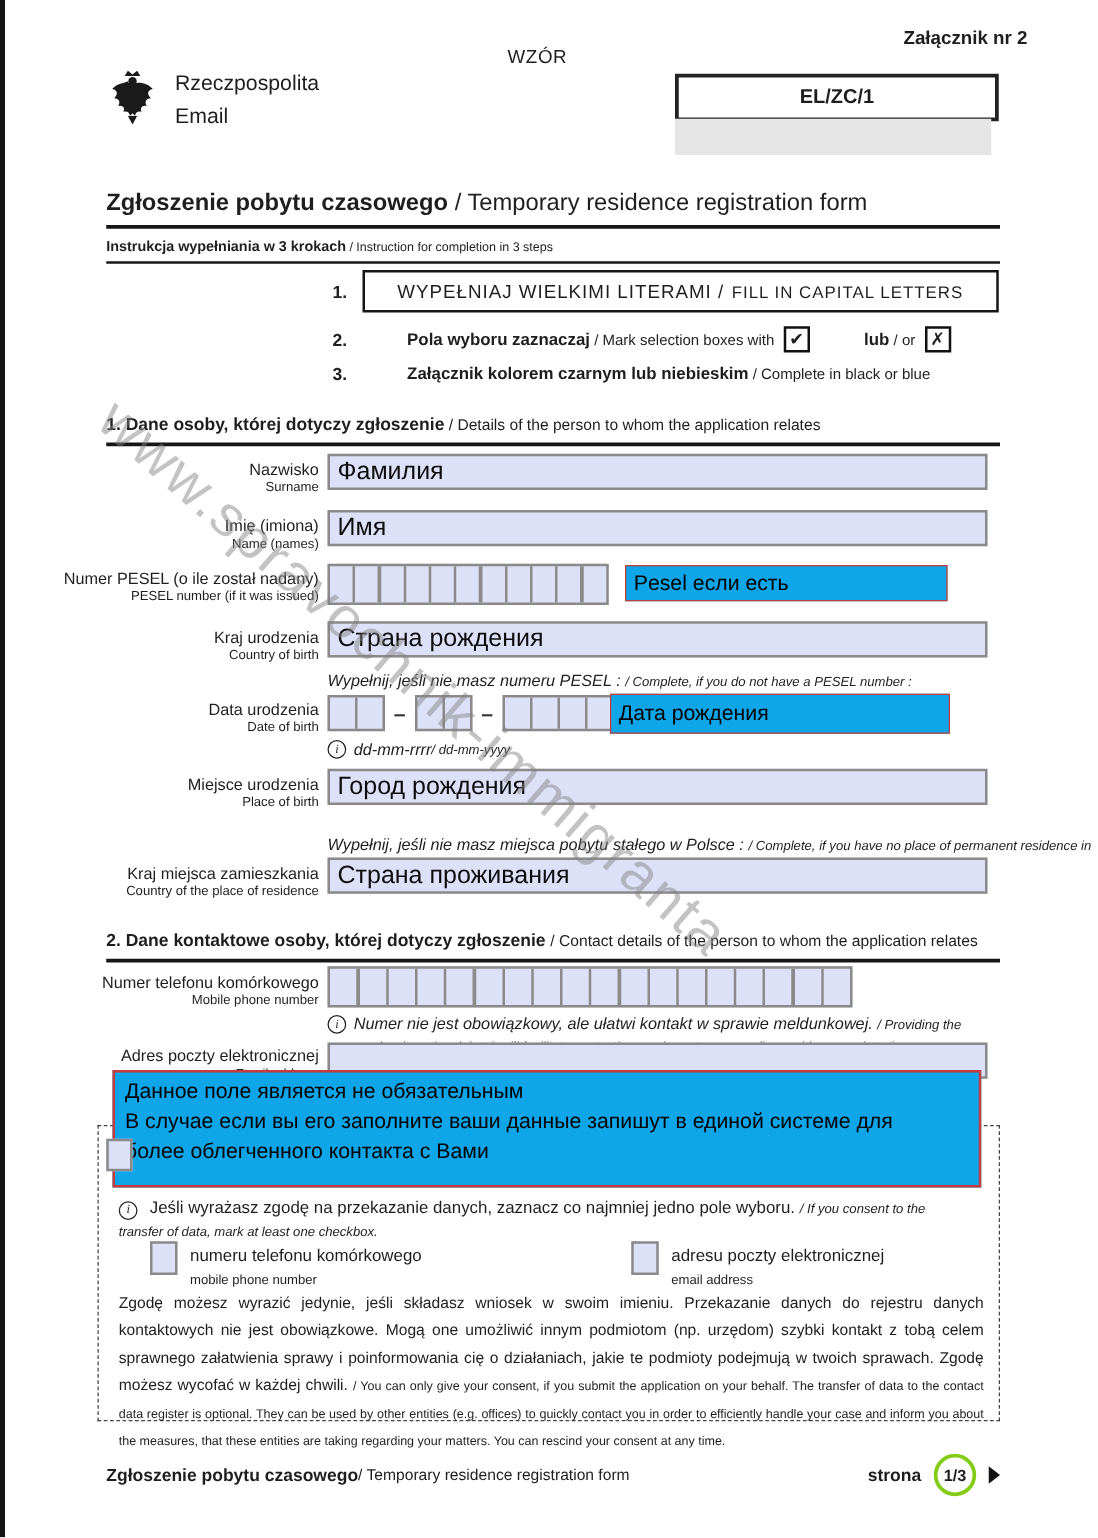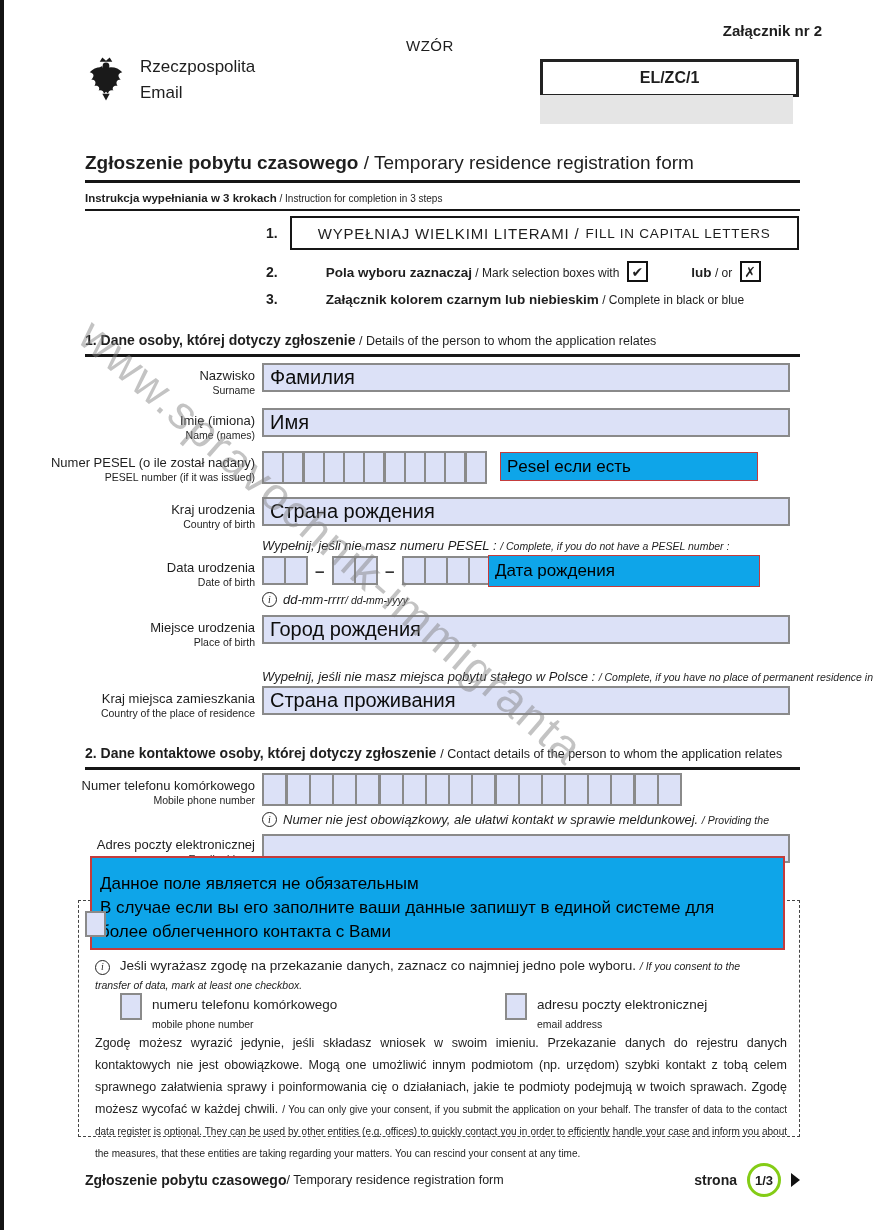--- a/index.html
+++ b/index.html
@@ -57,21 +57,21 @@
   .red-small{height:29px;font-size:17px;display:flex;align-items:center;padding:0 6px;border-width:1.5px;}
   .note{position:absolute;left:262px;}
   .note .pl{font-style:italic;font-size:13px;}
   .note .en{font-style:italic;font-size:10.5px;}
   .info-i{display:inline-flex;width:13px;height:13px;border:1.2px solid #222;border-radius:50%;
           align-items:center;justify-content:center;font-size:10px;font-style:italic;
           font-family:"Liberation Serif",serif;margin-right:6px;flex:none;}
 
   
   .dashed-box{position:absolute;left:78px;top:900px;width:722px;height:237px;border:1.5px dashed #444;box-sizing:border-box;z-index:1;}
-  .big-red{left:90px;top:856px;width:695px;height:94px;z-index:3;font-size:17px;line-height:1.4;padding:14px 8px;}
+  .big-red{left:90px;top:856px;width:695px;height:94px;z-index:3;font-size:17px;line-height:1.4;padding:3px 8px;}
   .stray-cbx{position:absolute;left:85px;top:911px;width:21px;height:26px;background:#dce1f7;border:2px solid #8a8a8a;box-sizing:border-box;z-index:4;}
   .consent-note{position:absolute;left:95px;top:957px;width:678px;z-index:2;font-size:13.5px;line-height:1.4;}
   .consent-note .en{font-style:italic;font-size:10.5px;}
   .cb-group{position:absolute;display:flex;gap:10px;z-index:2;}
   .cb{width:22px;height:27px;background:#dce1f7;border:2.5px solid #8a8a8a;box-sizing:border-box;flex:none;}
   .cb-group .pl{font-size:13.5px;padding-top:4px;}
   .cb-group .en{font-size:10.5px;margin-top:6px;}
   .legal{position:absolute;left:95px;top:1031px;width:692px;text-align:justify;z-index:2;line-height:1.38;}
   .legal .pl{font-size:12.5px;}
   .legal .en{font-size:10px;}

